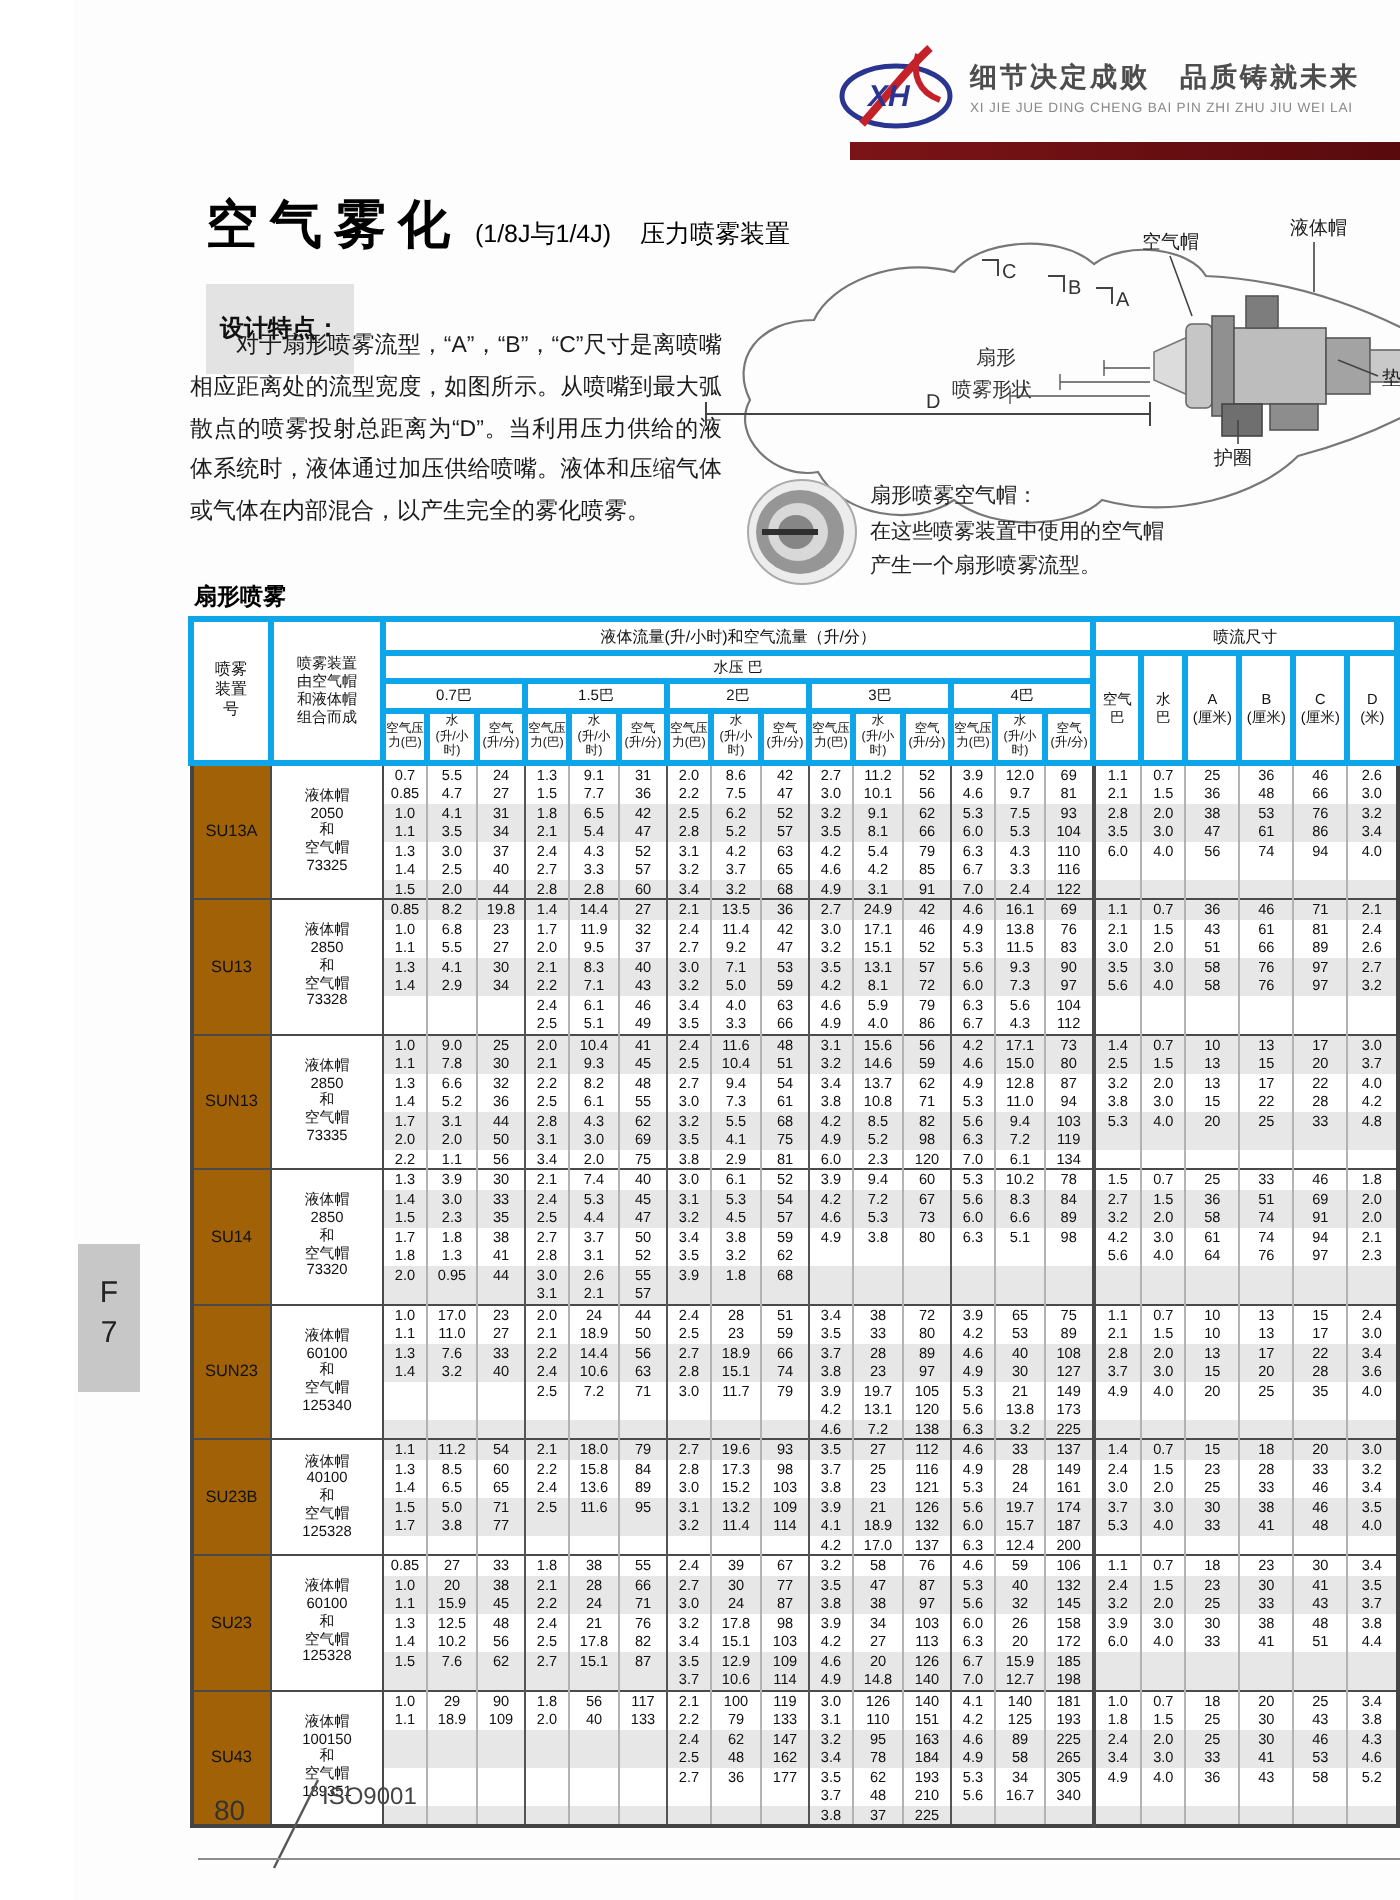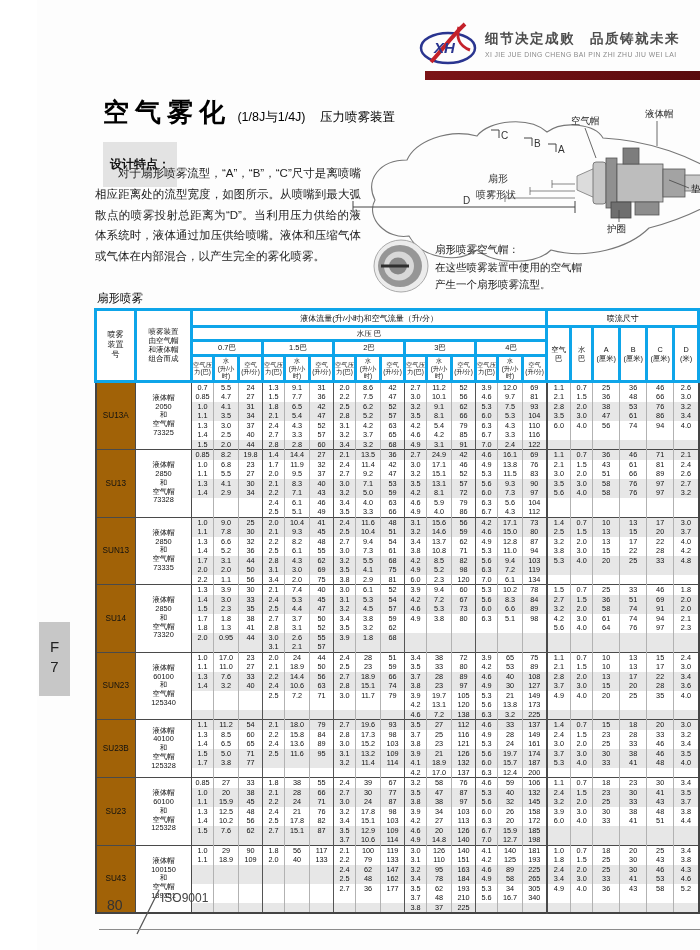--- a/index.html
+++ b/index.html
@@ -16,23 +16,23 @@
   .title-row{position:absolute;left:66px;top:95px;white-space:nowrap;}
   .t-main{font-size:26px;font-weight:bold;letter-spacing:6px;color:#000;}
   .t-size{font-size:12.5px;color:#000;margin-left:2px;}
   .t-sub{font-size:12.5px;color:#000;margin-left:10px;}
 
   .design-label{position:absolute;left:66px;top:142px;background:#e3e3e3;font-size:12px;font-weight:bold;padding:14px 7px;color:#111;}
   .design-text{position:absolute;left:58px;top:163px;width:266px;font-size:11.5px;line-height:20.8px;text-align:justify;text-indent:2em;color:#1b1b1b;}
 
   .diagram{position:absolute;left:308px;top:106px;}
   .capphoto{position:absolute;left:336px;top:238px;}
-  .cap-caption{position:absolute;left:398px;top:241px;font-size:10.5px;line-height:17.5px;color:#222;white-space:pre-line;}
-
-  .section-label{position:absolute;left:60px;top:291px;font-size:11.5px;font-weight:normal;color:#000;}
+  .cap-caption{position:absolute;left:398px;top:241px;font-size:10.5px;line-height:17.5px;color:#222;white-space:pre-line;font-family:Liberation Mono, monospace;}
+
+  .section-label{position:absolute;left:60px;top:291px;font-size:11.5px;font-weight:bold;color:#000;}
 
   
   .dtable{position:absolute;left:57px;top:308px;border-collapse:collapse;table-layout:fixed;width:603px;background:#fff;border:2px solid #444;}
   .dtable th{border:3px solid #0ea5e9;font-weight:normal;white-space:pre-line;padding:0;text-align:center;color:#111;}
   .th-r1{height:14px;font-size:8px;}
   .th-wp{height:11px;font-size:7.5px;}
   .th-p{height:12px;font-size:7.5px;}
   .th-sub{height:19px;font-size:6.3px;line-height:7.5px;}
   .th-dev{font-size:8px;line-height:10px;}
   .th-cap{font-size:7.5px;line-height:9px;}

